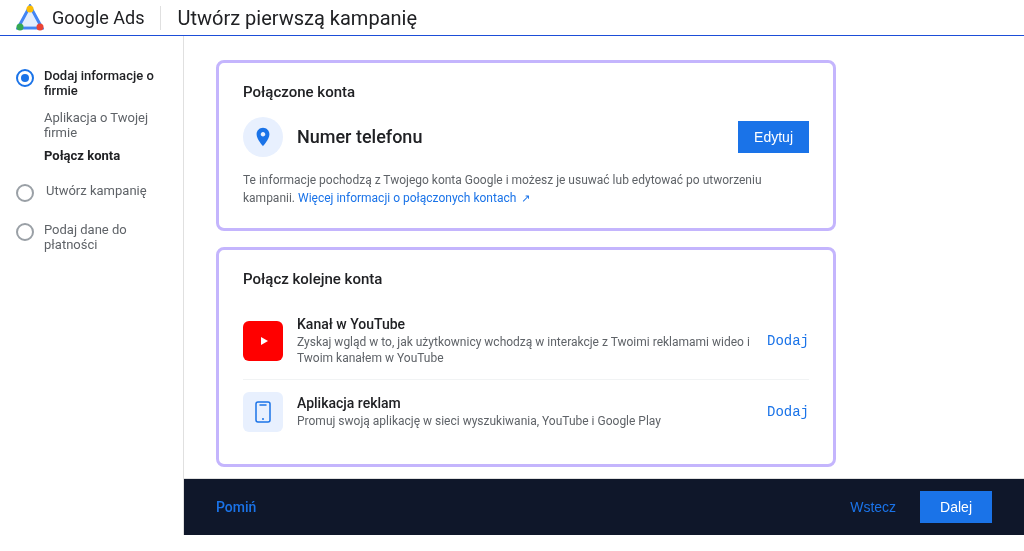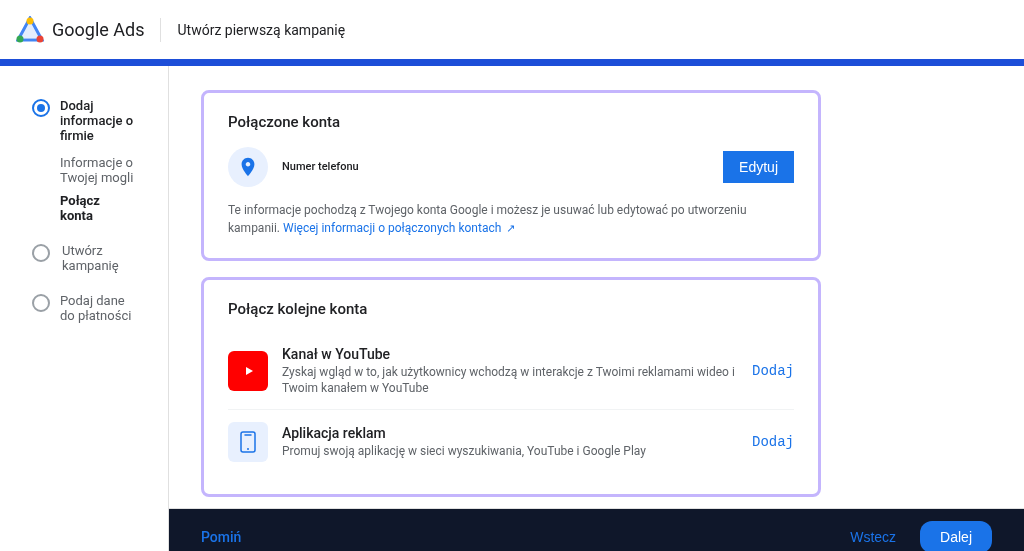--- a/index.html
+++ b/index.html
@@ -3,51 +3,51 @@
   <meta charset="utf-8">
   <style>
     * { box-sizing: border-box; margin: 0; padding: 0; }
     body { font-family: 'Roboto', Arial, sans-serif; font-size: 14px; color: #202124; background: #fff; height: 551px; overflow: hidden; }
 
     
     .header {
       display: flex;
       align-items: center;
       padding: 8px 16px;
-      border-bottom: 7px solid #1d4ed8;
-      height: 66px;
+      border-bottom: 1px solid #1d4ed8;
+      height: 36px;
     }
     .header-logo {
       display: flex;
       align-items: center;
       gap: 8px;
       margin-right: 16px;
     }
     .header-divider {
       width: 1px;
       height: 24px;
       background: #e0e0e0;
       margin-right: 16px;
     }
     .header-title {
-      font-size: 14px;
+      font-size: 20px;
       color: #202124;
       font-weight: 400;
     }
 
     
     .layout {
       display: flex;
       height: calc(551px - 52px);
     }
 
     
     .sidebar {
-      width: 169px;
-      padding: 24px 16px;
+      width: 184px;
+      padding: 24px 0;
       border-right: 1px solid #e0e0e0;
       flex-shrink: 0;
     }
     .sidebar-item {
       display: flex;
       align-items: flex-start;
       padding: 8px 16px;
       cursor: pointer;
       gap: 10px;
     }
@@ -128,21 +128,21 @@
       align-items: center;
       justify-content: center;
       flex-shrink: 0;
       color: #1a73e8;
       font-size: 18px;
     }
     .phone-text {
       flex: 1;
     }
     .phone-text-title {
-      font-size: 11px;
+      font-size: 18px;
       font-weight: 500;
       color: #202124;
       margin-bottom: 2px;
     }
     .phone-text-desc {
       font-size: 13px;
       color: #5f6368;
       line-height: 1.4;
     }
     .phone-text-desc strong {
@@ -237,21 +237,21 @@
       border: none;
       font-size: 14px;
       font-weight: 500;
       cursor: pointer;
       padding: 8px 12px;
     }
     .btn-next {
       background: #1a73e8;
       color: #fff;
       border: none;
-      border-radius: 12px;
+      border-radius: 0;
       padding: 8px 20px;
       font-size: 14px;
       font-weight: 500;
       cursor: pointer;
     }
 
     
     .logo-triangle {
       width: 28px;
       height: 28px;
@@ -281,21 +281,21 @@
 
     <div class="sidebar-item active">
       <div class="sidebar-item-circle" style="border-color:#1a73e8; background:#fff; display:flex; align-items:center; justify-content:center;">
         <div style="width:8px;height:8px;border-radius:50%;background:#1a73e8;"></div>
       </div>
       <div class="sidebar-item-content">
         <div class="sidebar-item-label">Dodaj informacje o firmie</div>
       </div>
     </div>
 
-    <div class="sidebar-sub-item">Informacje o Twojej mogli</div>
+    <div class="sidebar-sub-item">Aplikacja o Twojej firmie</div>
     <div class="sidebar-sub-item active">Połącz konta</div>
 
     <div class="sidebar-item sidebar-item-inactive" style="margin-top:8px;gap:12px;">
       <div class="sidebar-item-circle"></div>
       <div class="sidebar-item-content">
         <div class="sidebar-item-label">Utwórz kampanię</div>
       </div>
     </div>
 
     <div class="sidebar-item sidebar-item-inactive" style="margin-top:4px;">

